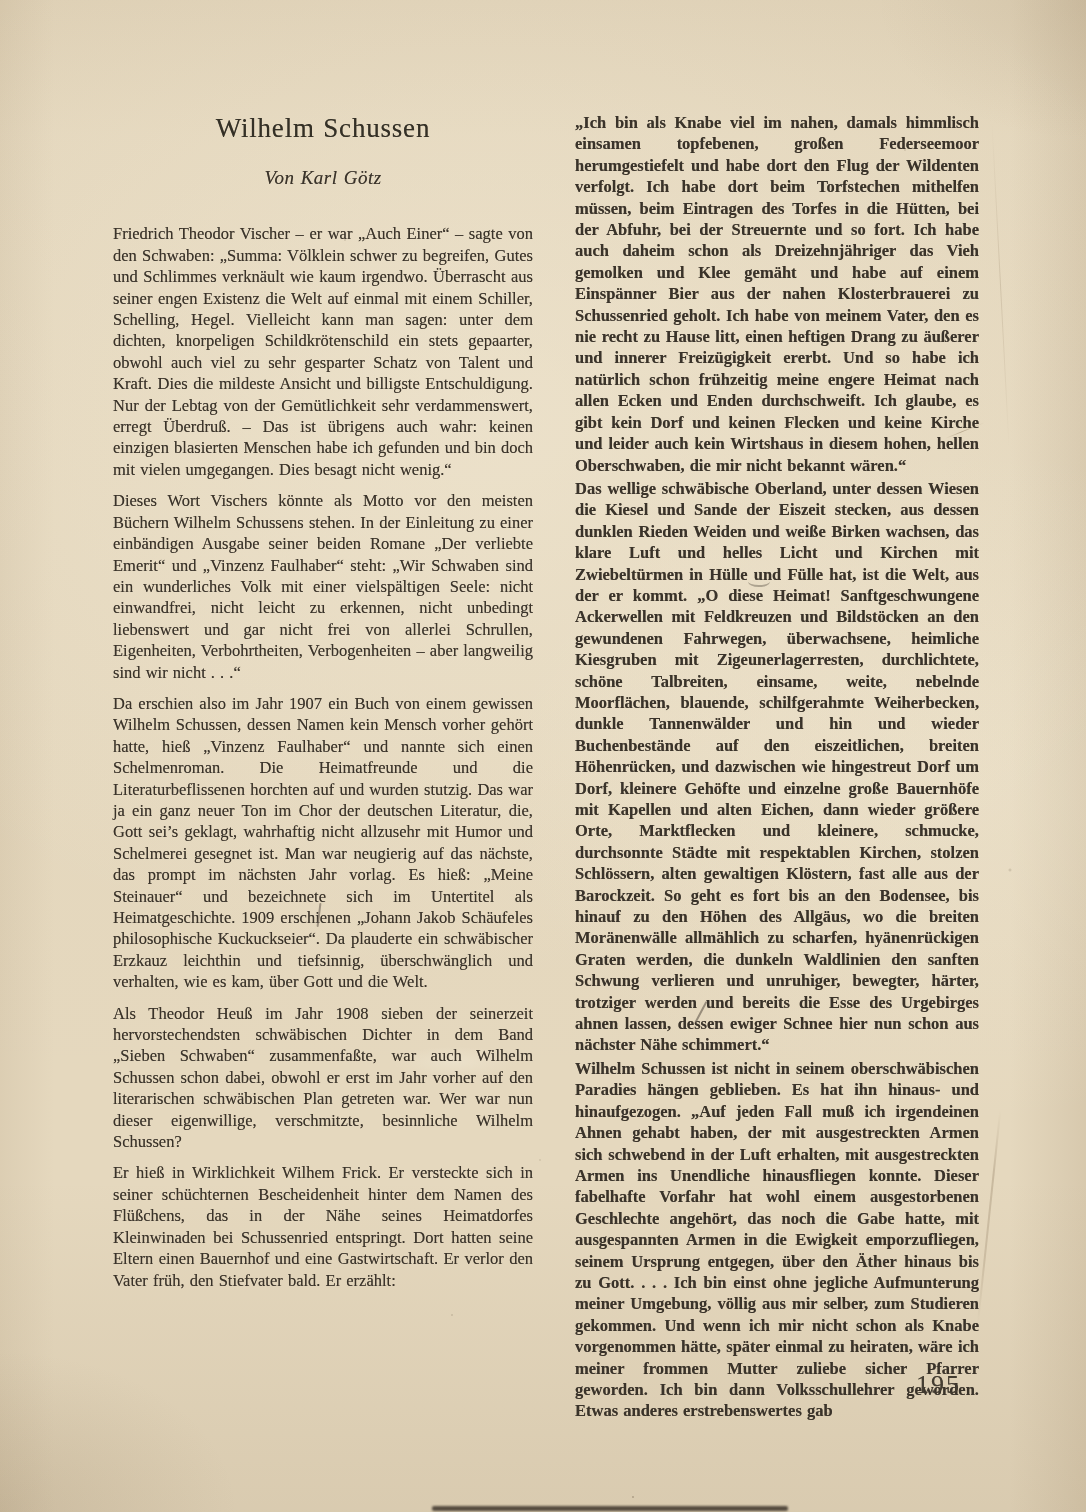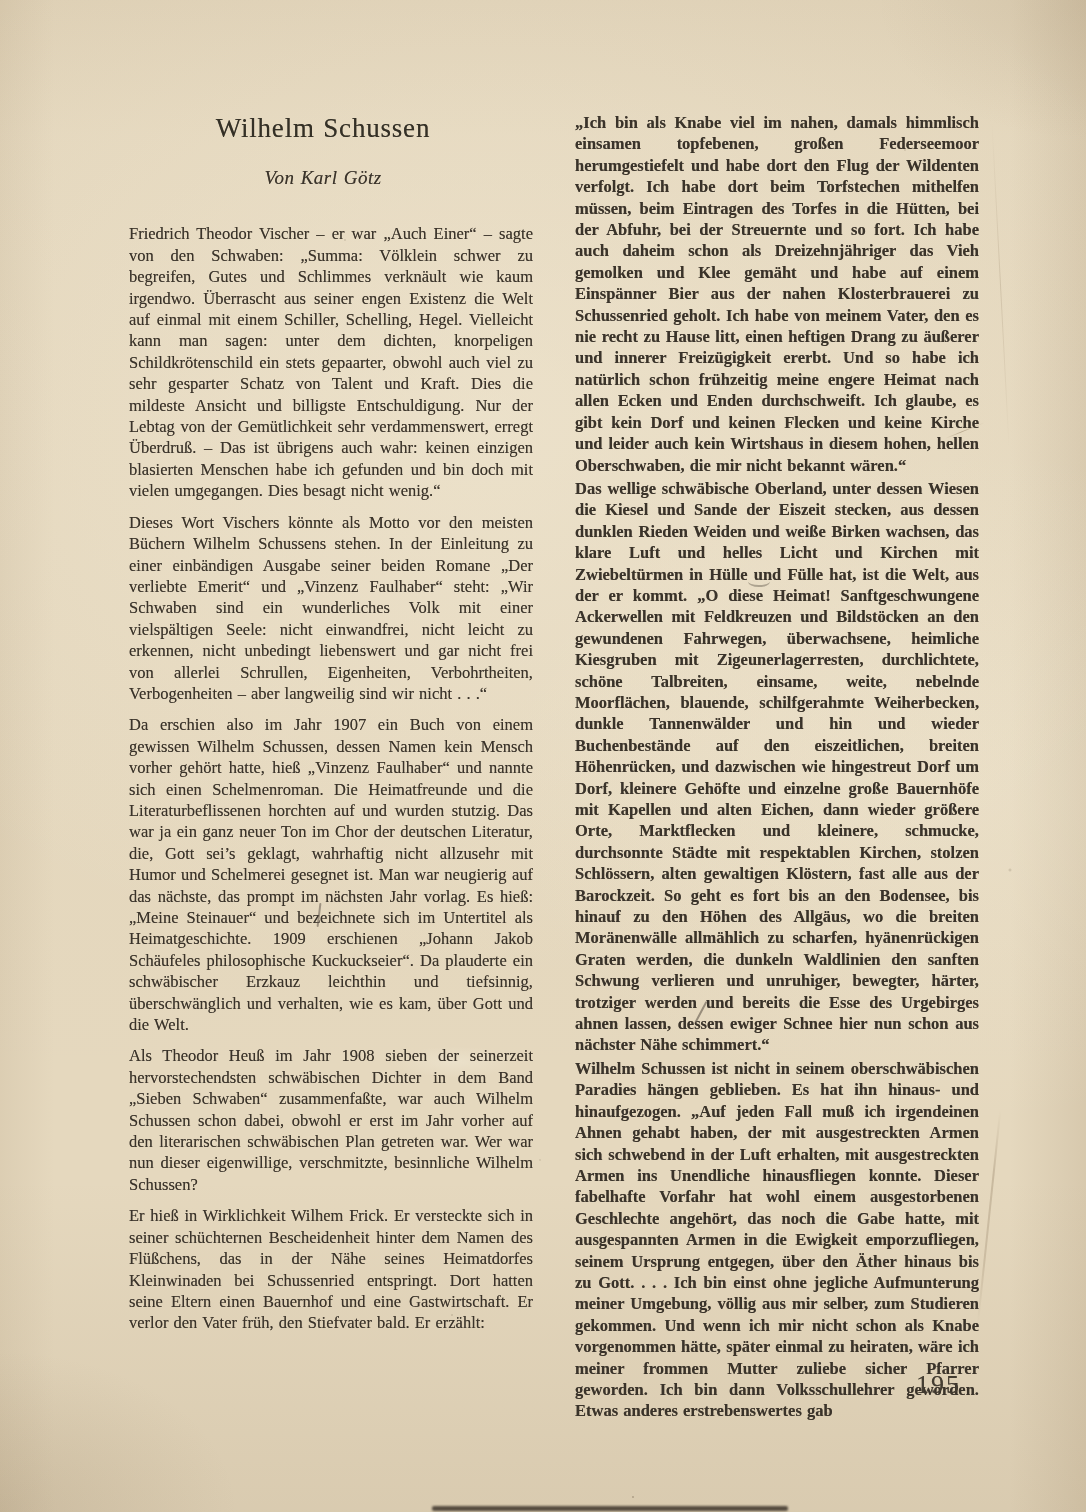--- a/index.html
+++ b/index.html
@@ -48,21 +48,21 @@
   .col {
     width: 420px;
     text-align: justify;
     font-size: 16.5px;
     line-height: 21.4px;
     word-spacing: 1px;
     hyphens: auto;
     -webkit-hyphens: auto;
     text-shadow: 0 0 0.5px rgba(58,51,42,0.55);
   }
-  .col p { margin: 0 0 10px 16px; }
+  .col p { margin: 0 0 10px 0; }
   .col-right p { margin: 0 0 2px 16px; font-weight: bold; }
   .article-title {
     font-size: 27px;
     font-weight: normal;
     letter-spacing: 0.8px;
     text-align: center;
     margin: 0 0 0 0;
     line-height: 32px;
     color: #343026;
   }

